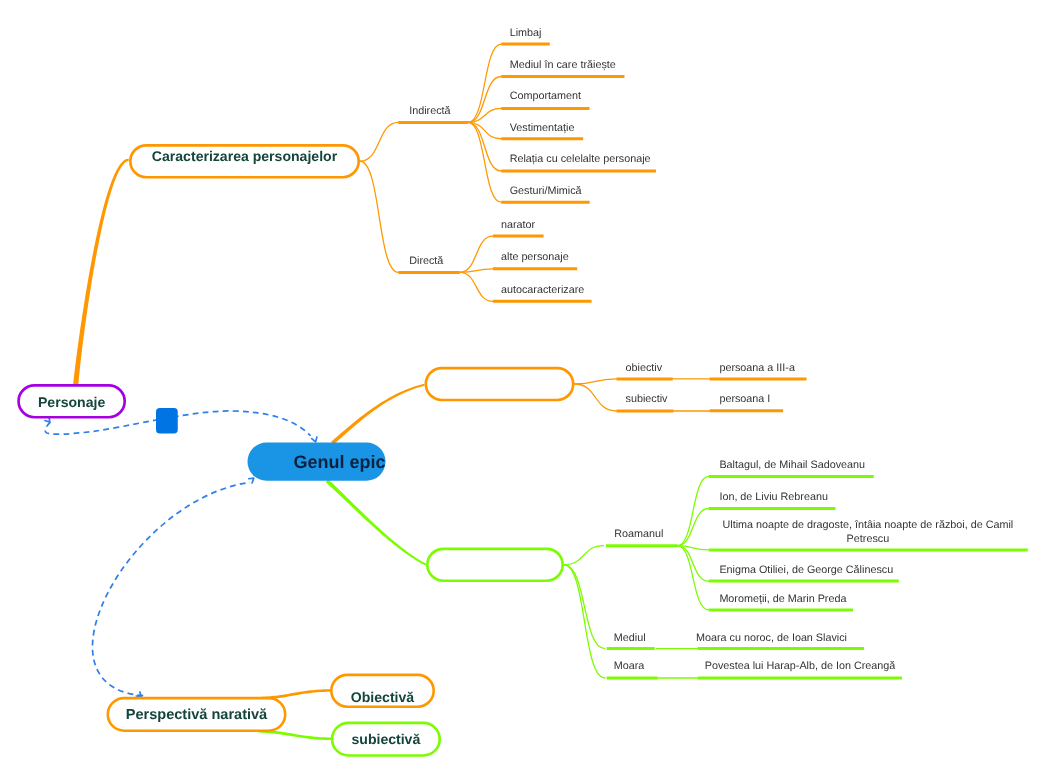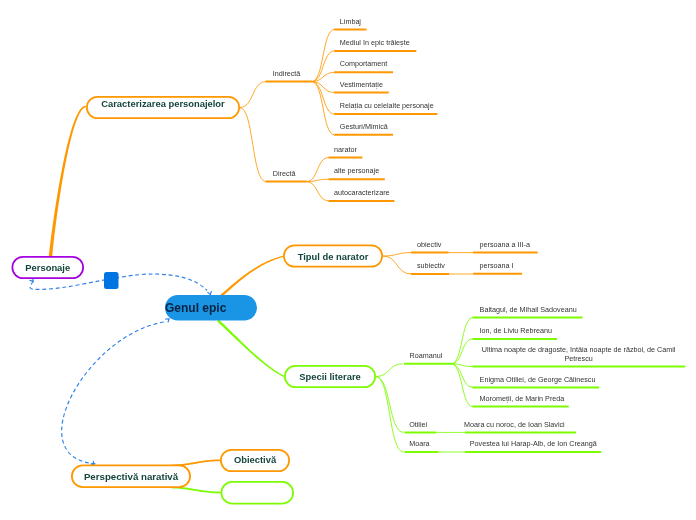--- a/index.html
+++ b/index.html
@@ -4,21 +4,21 @@
 <style>
 
 html,body{margin:0;padding:0;background:#fff;}
 body{width:696px;height:520px;overflow:hidden;font-family:"Liberation Sans",sans-serif;}
 #map{position:relative;width:696px;height:520px;background:#fff;}
 #links{position:absolute;left:0;top:0;}
 .node{position:absolute;box-sizing:border-box;display:flex;align-items:center;
       justify-content:center;font-weight:bold;white-space:nowrap;color:#14453c;}
 .node>span,.central>span{display:block;transform:translateZ(0);}
 .central{position:absolute;box-sizing:border-box;display:flex;align-items:center;
-      justify-content:flex-start;color:#0A2240;font-weight:bold;white-space:nowrap;}
+      justify-content:flex-end;color:#0A2240;font-weight:bold;white-space:nowrap;}
 .leaf{position:absolute;white-space:nowrap;color:#333333;font-size:7.2px;line-height:8.6px;
       transform:translateZ(0);}
 
 </style>
 </head>
 <body>
 
 <div id="map">
 <svg id="links" width="696" height="520" viewBox="0 0 696 520">
 <path d="M240.00,107.50 C254.08,107.50 251.52,81.60 265.60,81.60" fill="none" stroke="#FF9800" stroke-width="0.85" stroke-linecap="round"></path>
@@ -91,52 +91,49 @@
 <rect x="221.38" y="481.88" width="71.75" height="21.75" rx="10.88" fill="#fff" stroke="#7CFC00" stroke-width="1.75"></rect>
 <rect x="165.00" y="295.00" width="92.00" height="25.50" rx="12.75" fill="#1A95E5"></rect>
 <rect x="104" y="272" width="14.5" height="17" rx="2.5" fill="#0174E3"></rect>
 </svg>
 <div class="node" style="left:86.00px;top:96.00px;width:154.00px;height:15px;border-radius:11.50px;font-size:9.40px;">
       <span>Caracterizarea personajelor</span>
     </div>
 <div class="node" style="left:11.50px;top:256.00px;width:72.50px;height:23.00px;border-radius:11.50px;font-size:9.40px;text-align:right;">
       <span>Personaje</span>
     </div>
-<div class="node" style="left:283.00px;top:244.50px;width:100.00px;height:23.00px;border-radius:11.50px;font-size:9.40px;">
-      <span>Tipul de narator</span>
-    </div>
-<div class="node" style="left:284.00px;top:365.00px;width:92.00px;height:23.00px;border-radius:11.50px;font-size:9.40px;">
-      <span>Specii literare</span>
-    </div>
 <div class="node" style="left:71.00px;top:464.50px;width:120.00px;height:23.50px;border-radius:11.75px;font-size:9.70px;">
       <span>Perspectivă narativă</span>
     </div>
-<div class="node" style="left:220.00px;top:449.00px;width:70.00px;height:21px;border-radius:11.50px;font-size:9.40px;">
+<div class="node" style="left:220.00px;top:449.00px;width:70.00px;height:31px;border-radius:11.50px;font-size:9.40px;">
       <span>Obiectivă</span>
+    </div>
+<div class="node" style="left:220.50px;top:481.00px;width:73.50px;height:23.50px;border-radius:11.75px;font-size:9.40px;">
+      <span>subiectivă</span>
     </div>
 <div class="central" style="left:165.0px;top:295.0px;width:92.0px;height:25.5px;border-radius:12.8px;font-size:12.0px;">
       <span>Genul epic</span>
     </div>
 <div class="leaf" style="left:272.80px;top:69.72px;">Indirectă</div>
 <div class="leaf" style="left:272.80px;top:169.72px;">Directă</div>
 <div class="leaf" style="left:339.80px;top:17.52px;">Limbaj</div>
-<div class="leaf" style="left:339.80px;top:39.12px;">Mediul în epic trăiește</div>
+<div class="leaf" style="left:339.80px;top:39.12px;">Mediul în care trăiește</div>
 <div class="leaf" style="left:339.80px;top:60.42px;">Comportament</div>
 <div class="leaf" style="left:339.80px;top:80.62px;">Vestimentație</div>
 <div class="leaf" style="left:339.80px;top:102.12px;">Relația cu celelalte personaje</div>
 <div class="leaf" style="left:339.80px;top:122.92px;">Gesturi/Mimică</div>
 <div class="leaf" style="left:334.00px;top:145.52px;">narator</div>
 <div class="leaf" style="left:334.00px;top:167.32px;">alte personaje</div>
 <div class="leaf" style="left:334.00px;top:189.02px;">autocaracterizare</div>
 <div class="leaf" style="left:417.00px;top:240.72px;">obiectiv</div>
 <div class="leaf" style="left:417.00px;top:262.12px;">subiectiv</div>
 <div class="leaf" style="left:479.60px;top:240.72px;">persoana a III-a</div>
 <div class="leaf" style="left:479.60px;top:261.92px;">persoana I</div>
 <div class="leaf" style="left:409.50px;top:351.92px;text-align:right;">Roamanul</div>
-<div class="leaf" style="left:409.20px;top:420.52px;">Otiliei</div>
+<div class="leaf" style="left:409.20px;top:420.52px;">Mediul</div>
 <div class="leaf" style="left:409.20px;top:440.12px;">Moara</div>
 <div class="leaf" style="left:479.60px;top:305.72px;">Baltagul, de Mihail Sadoveanu</div>
 <div class="leaf" style="left:479.60px;top:327.12px;">Ion, de Liviu Rebreanu</div>
 <div class="leaf" style="left:479.60px;top:346.12px;width:198px;white-space:normal;text-align:center;">Ultima noapte de dragoste, întâia noapte de război, de Camil Petrescu</div>
 <div class="leaf" style="left:479.60px;top:375.52px;">Enigma Otiliei, de George Călinescu</div>
 <div class="leaf" style="left:479.60px;top:394.72px;">Moromeții, de Marin Preda</div>
 <div class="leaf" style="left:464px;top:420.52px;">Moara cu noroc, de Ioan Slavici</div>
 <div class="leaf" style="left:469.80px;top:440.12px;">Povestea lui Harap-Alb, de Ion Creangă</div>
 </div>
 

